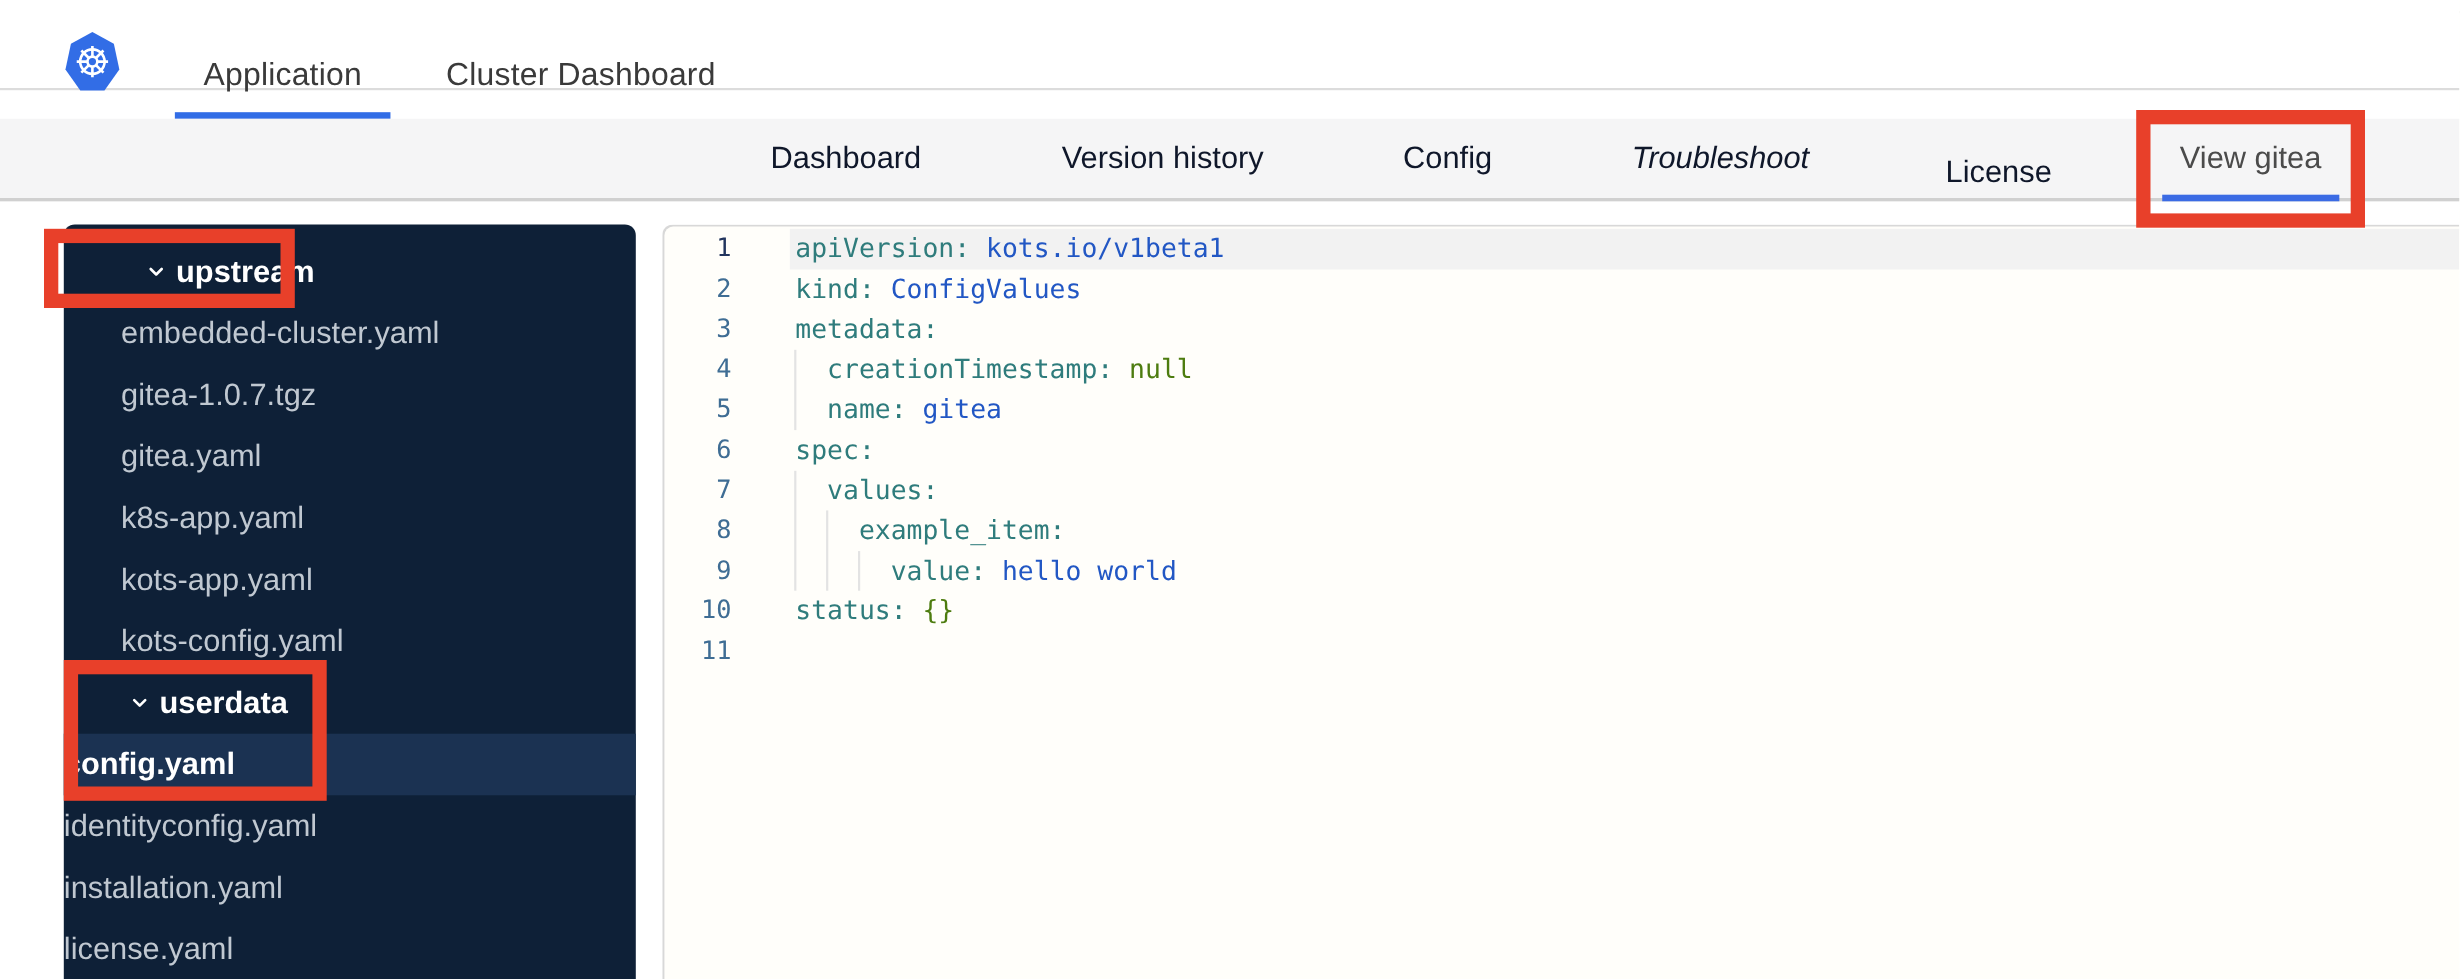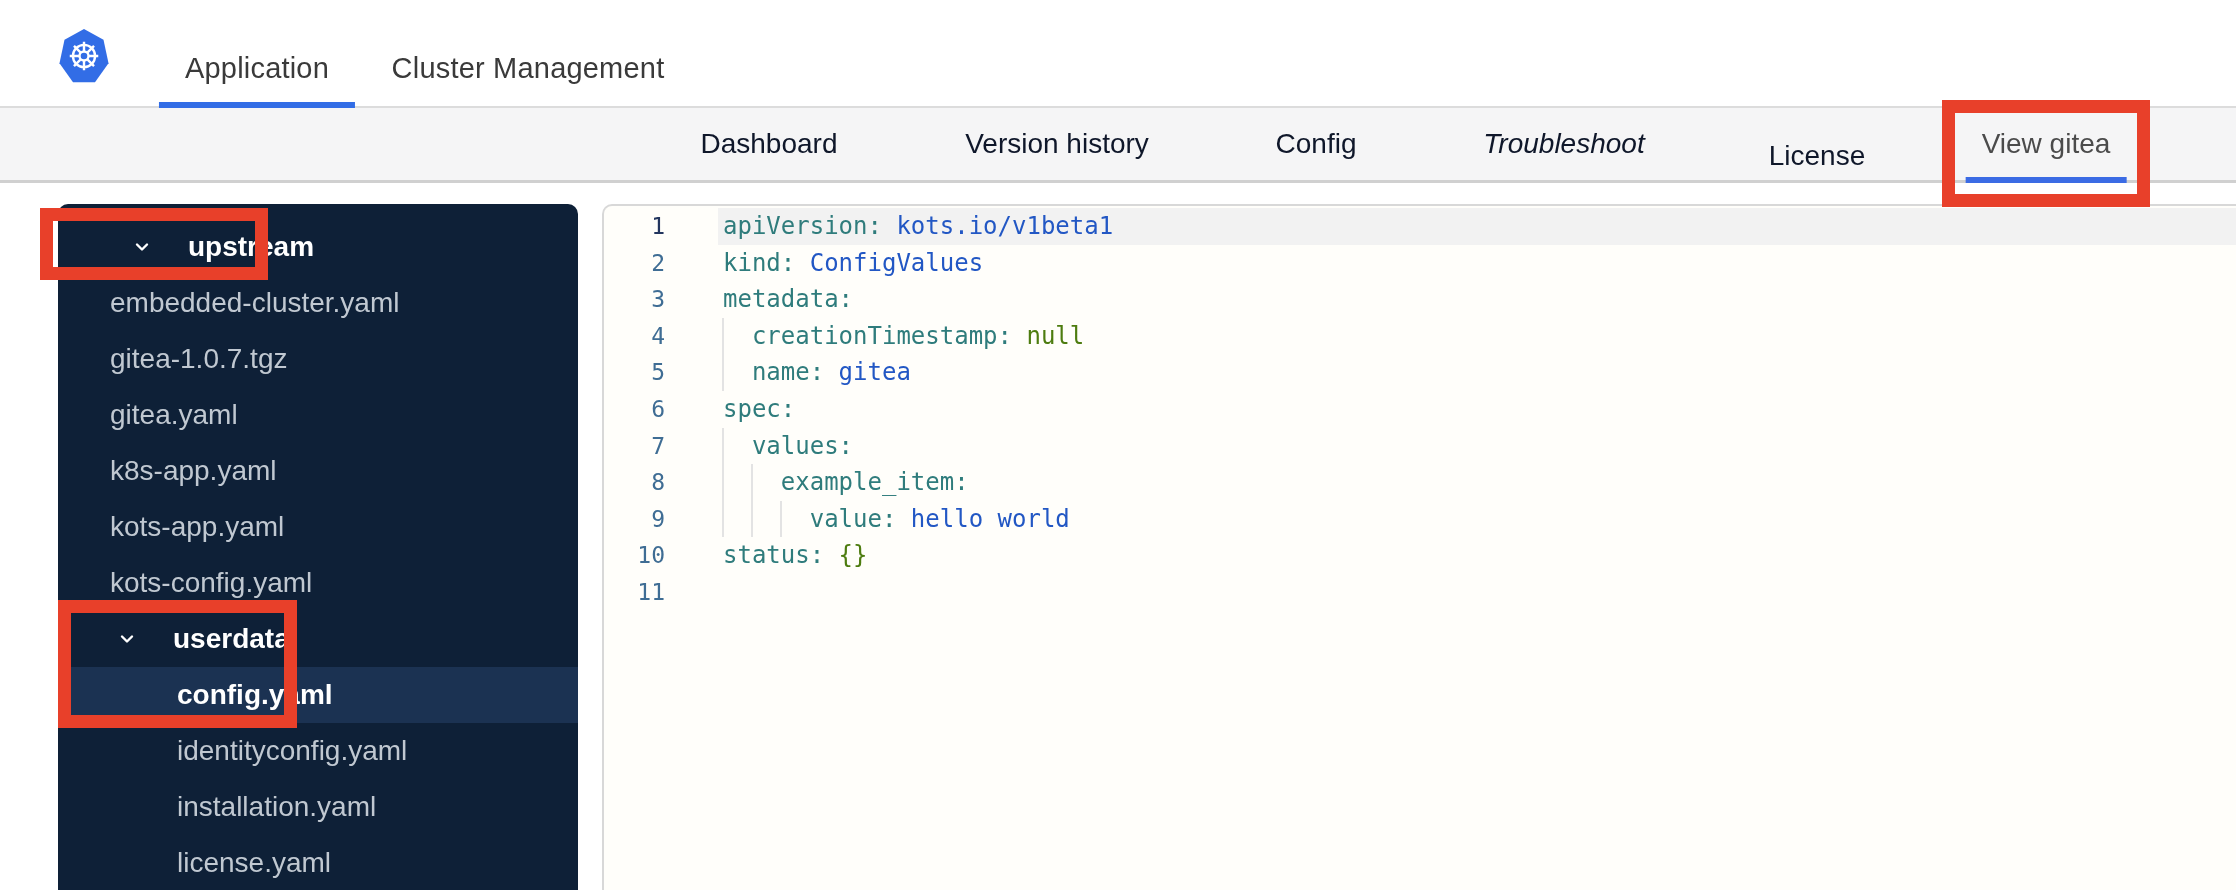--- a/index.html
+++ b/index.html
@@ -13,21 +13,21 @@
   }
 
   
   .top-hairline {
     position: absolute; left: 0; top: 10px; width: 100%; height: 2px;
     background: #e4e4e4;
   }
 
   
   .header {
-    position: absolute; left: 0; top: 0; width: 100%; height: 108px;
+    position: absolute; left: 0; top: 0; width: 100%; height: 82px;
     background: #ffffff; border-bottom: 2px solid #dcdcdc; box-sizing: border-box;
   }
   .k8s-logo {
     position: absolute; left: 59px; top: 28px; width: 50px; height: 56px;
     background: #326de6;
     clip-path: polygon(50% 2%, 89% 21%, 99% 63%, 72% 97%, 28% 97%, 1% 63%, 11% 21%);
     display: flex; align-items: center; justify-content: center;
   }
   .header-tab {
     position: absolute; top: 28px; height: 80px;
@@ -71,22 +71,22 @@
   }
   .tree-row {
     position: relative; height: 56px;
     display: flex; align-items: center;
     font-size: 28px; color: #c0c8d1; cursor: pointer;
     white-space: nowrap; box-sizing: border-box;
   }
   .tree-row.folder-l0 { padding-left: 73px; }
   .tree-row.file-l1   { padding-left: 52px; }
   .tree-row.folder-l1 { padding-left: 58px; }
-  .tree-row.file-l2   { padding-left: 119px; }
-  .tree-row.folder { color: #ffffff; font-weight: bold; gap: 28px; }
+  .tree-row.file-l2   { }
+  .tree-row.folder { color: #ffffff; font-weight: bold; }
   .tree-row.selected { background: #1b3252; color: #ffffff; font-weight: bold; }
   .chevron {
     display: inline-flex; width: 22px; height: 22px; margin-right: 7px;
     align-items: center; justify-content: center; flex: none;
   }
 
   
   .editor {
     position: absolute; left: 602px; top: 204px; right: 0; bottom: 0;
     background: #fffefa;
@@ -148,21 +148,21 @@
         </g>
         <circle cx="12" cy="12" r="3" fill="#326de6" stroke="#ffffff" stroke-width="1.6"></circle>
       </svg>
     </div>
     <div id="header-tabs">
         <div class="header-tab active" style="left: 257px;">
           <span>Application</span>
           <span class="tab-underline"></span>
         </div>
         <div class="header-tab" style="left: 528px;">
-          <span>Cluster Management</span>
+          <span>Cluster Dashboard</span>
         </div>
       </div>
   </div>
 
   <div class="subnav">
     <div id="subnav-items">
         <div class="subnav-item" style="left: 769px;">
           <span>Dashboard</span>
         </div>
         <div class="subnav-item" style="left: 1057px;">

